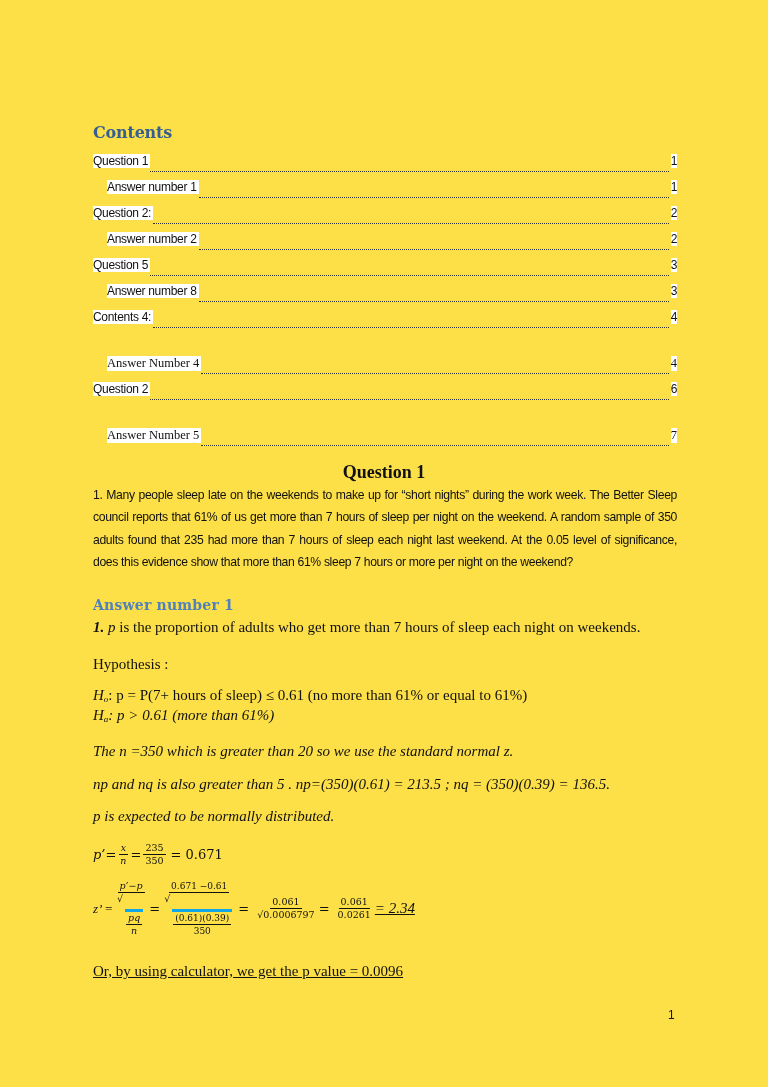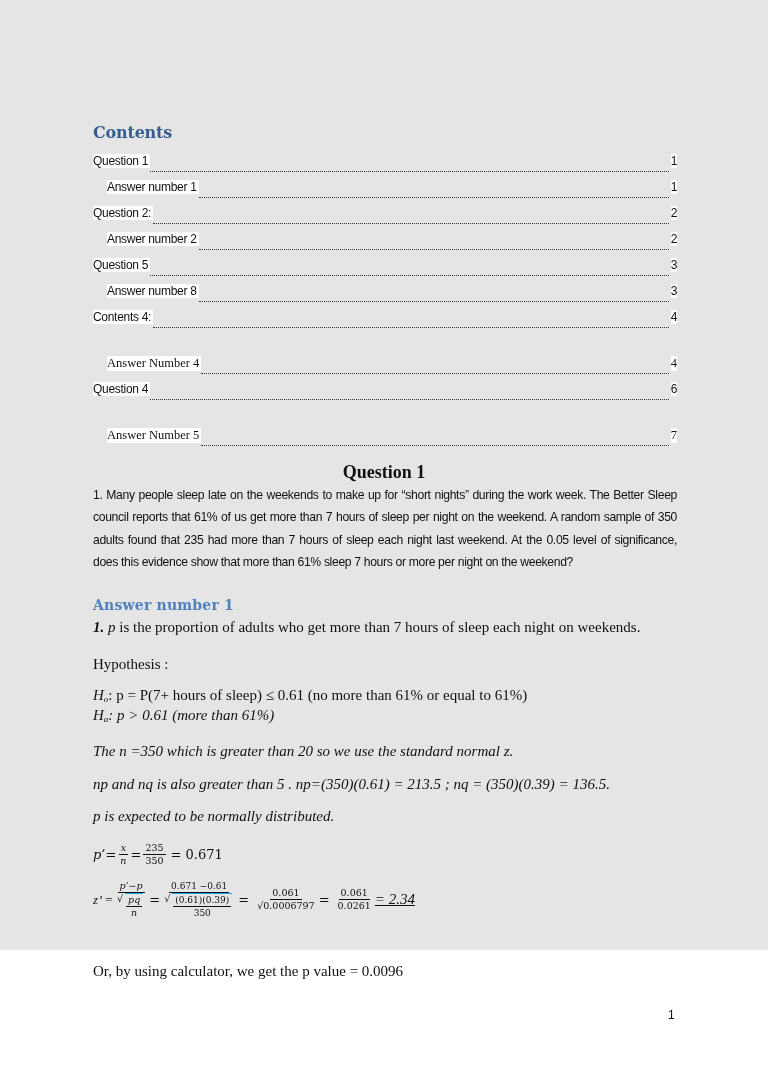--- a/index.html
+++ b/index.html
@@ -1,17 +1,17 @@
 <!DOCTYPE html>
 <html><head>
   <meta charset="utf-8">
   <style>
     html, body { margin: 0; padding: 0; background: #ffffff; }
     body { width: 768px; height: 1087px; position: relative; overflow: hidden; color: #111; }
-    .page { position: absolute; left: 0; top: 0; width: 768px; height: 950px; background: #e5e5e5; }
+    .page { position: absolute; left: 0; top: 0; width: 768px; height: 1087px; background: #fde047; }
 
     .toc-title {
       position: absolute; left: 93px; top: 123px;
       font-family: "DejaVu Serif", serif; font-weight: bold; font-size: 16px;
       color: #365f91; letter-spacing: -0.2px;
     }
     .toc { position: absolute; left: 93px; top: 148px; width: 584px; }
     .toc-row {
       position: relative; height: 26px; display: flex; align-items: center;
       font-family: "Liberation Sans Narrow", "Liberation Sans", sans-serif; font-size: 12px;
@@ -48,21 +48,21 @@
     .it { font-style: italic; }
     .b { font-weight: bold; }
     sub { font-size: 9px; vertical-align: -2px; }
 
     .math { font-family: "DejaVu Serif", serif; font-size: 13px; }
     .frac { display: inline-flex; flex-direction: column; align-items: center; vertical-align: middle; margin: 0 2px; }
     .frac .num { border-bottom: 1px solid #111; padding: 0 2px; line-height: 12px; font-size: 9.5px; }
     .frac .den { line-height: 12px; font-size: 9.5px; padding: 0 2px; }
     .frac.big .num, .frac.big .den { font-size: 9px; }
     .sqrt { display: inline-flex; align-items: flex-start; font-size: 9.5px; }
-    .sqrt .rad { border-top: 1px solid #0ea5e9; padding: 0 1px; }
+    .sqrt .rad { border-top: 3px solid #0ea5e9; padding: 0 1px; margin-top: 16px; }
     .page-num {
       position: absolute; left: 668px; top: 1008px;
       font-family: "Liberation Sans", sans-serif; font-size: 12px; color: #111;
     }
   </style>
 </head>
 <body>
 
 <div class="page">
 
@@ -103,21 +103,21 @@
       <span class="toc-label">Contents 4:</span>
       <span class="toc-dots"></span>
       <span class="toc-page">4</span>
     </div>
     <div class="toc-row level2 serif">
       <span class="toc-label">Answer Number 4</span>
       <span class="toc-dots"></span>
       <span class="toc-page">4</span>
     </div>
     <div class="toc-row">
-      <span class="toc-label">Question 4</span>
+      <span class="toc-label">Question 2</span>
       <span class="toc-dots"></span>
       <span class="toc-page">6</span>
     </div>
     <div class="toc-row level2 serif">
       <span class="toc-label">Answer Number 5</span>
       <span class="toc-dots"></span>
       <span class="toc-page">7</span>
     </div>
   </div>
 
@@ -185,16 +185,16 @@
       <span class="den">√0.0006797</span>
     </span>
     <span>=</span>
     <span class="frac" style="margin-left:6px;">
       <span class="num">0.061</span>
       <span class="den">0.0261</span>
     </span>
     <span class="it" style="font-family:'Liberation Serif',serif; font-size:15px;text-decoration:underline;">= 2.34</span>
   </div>
 
-  <div class="line" style="top:963px;">Or, by using calculator,  we get the p value  = 0.0096</div>
+  <div class="line" style="top:963px;text-decoration:underline;">Or, by using calculator,  we get the p value  = 0.0096</div>
 
   <div class="page-num">1</div>
 </div>
 
 </body></html>

